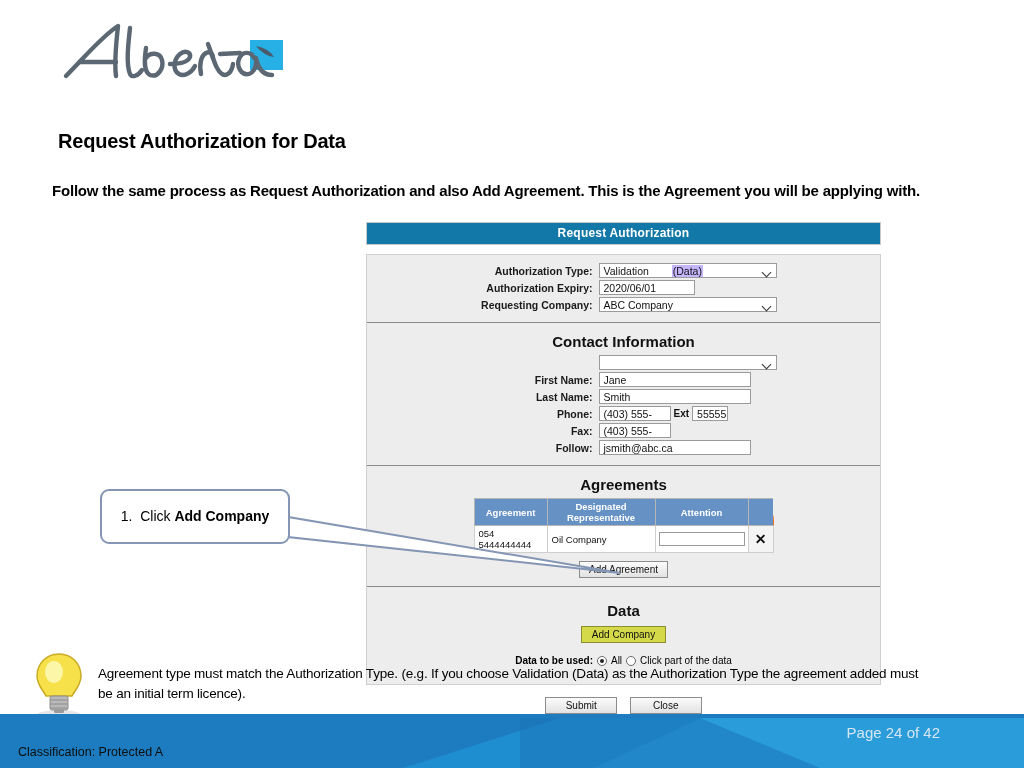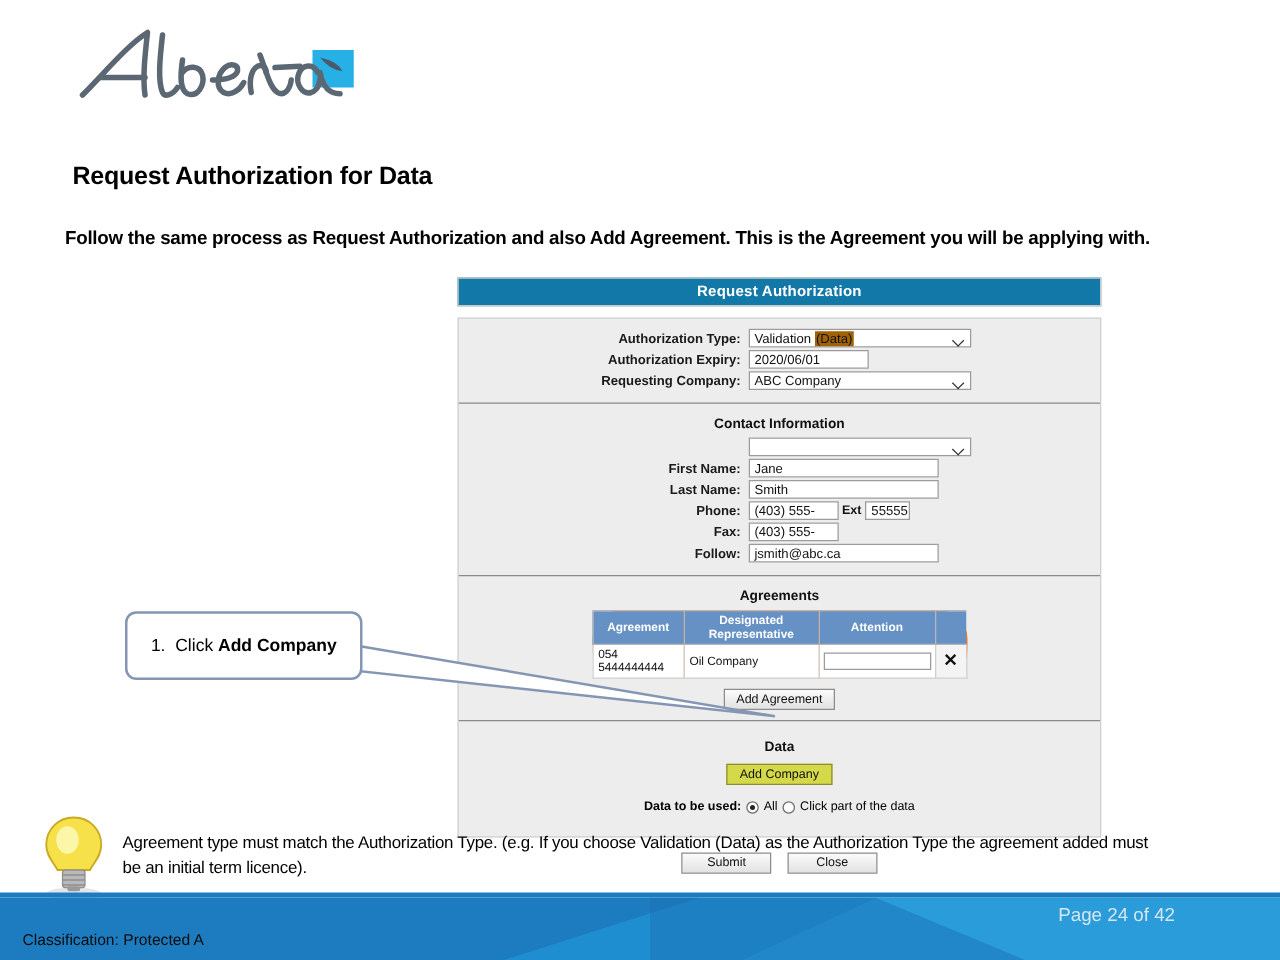--- a/index.html
+++ b/index.html
@@ -166,25 +166,25 @@
   .txt {
     height: 15px;
     background: #ffffff;
     border: 1px solid #9b9b9b;
     font-size: 10.5px;
     line-height: 15px;
     padding-left: 4px;
     color: #111;
     box-sizing: border-box;
   }
-  .hl { background: #a16207; padding: 0 1px; }
+  .hl { background: #c4b5fd; padding: 0 1px; margin-left: 20px; }
 
   .sect-head {
     text-align: center;
-    font-size: 11px;
+    font-size: 15px;
     font-weight: bold;
     color: #111;
     margin: 4px 0 5px 0;
   }
 
   .phone-wrap { display: flex; align-items: center; gap: 3px; }
   .phone-wrap .ext-lbl { font-weight: bold; font-size: 10px; }
 
   
   .agr-wrap { display: flex; justify-content: center; }

